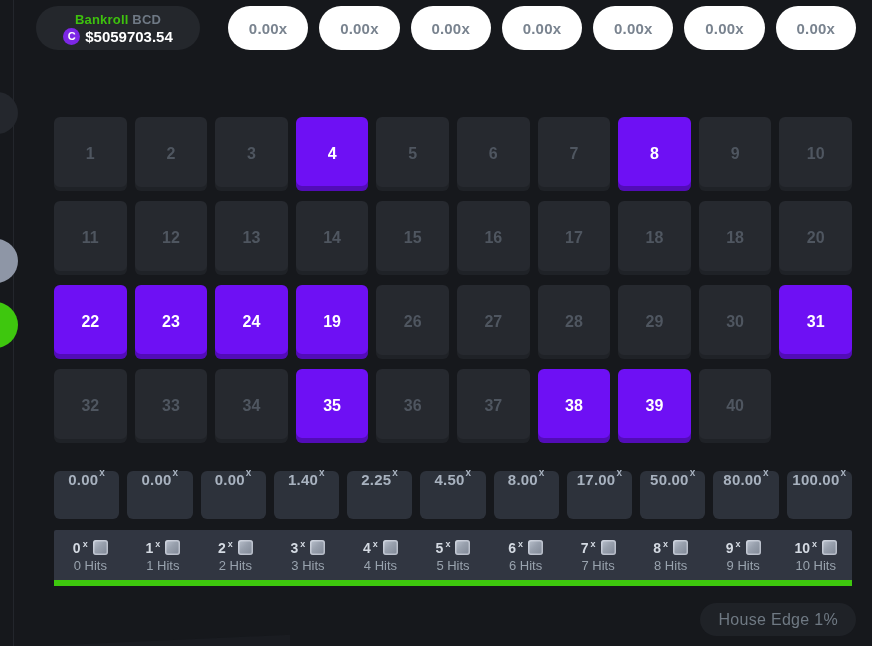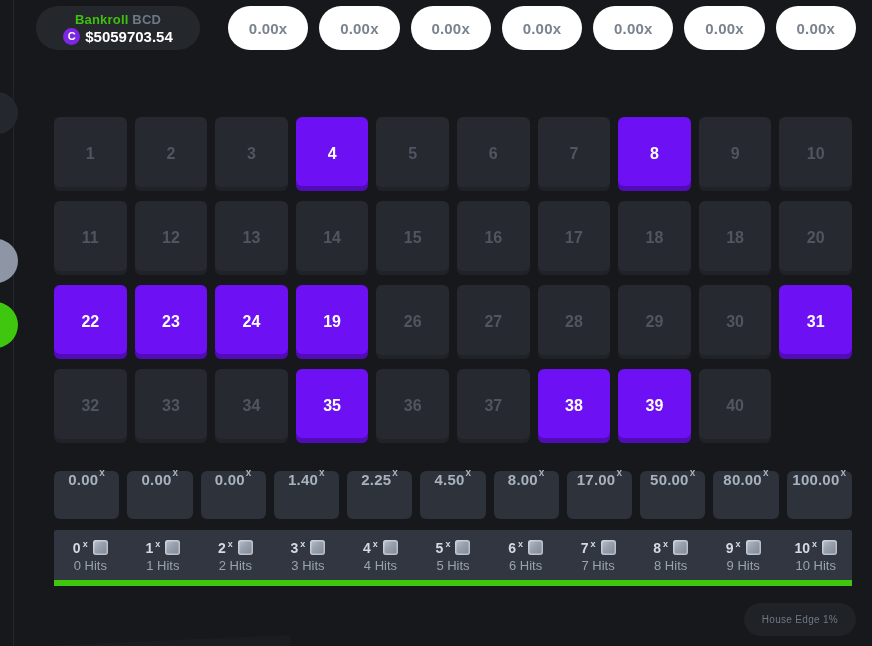--- a/index.html
+++ b/index.html
@@ -87,21 +87,21 @@
     background:linear-gradient(135deg,#bcc3cf 0%,#98a0ad 45%,#7e8694 100%);
     box-shadow: inset 0 0 0 1.5px rgba(225,230,238,.55);
   }
   .hit-label { color:#99a3ae; font-weight:400; font-size:13px; }
   .green-bar { position:absolute; left:0; right:0; bottom:0; height:6px; background:var(--green-bright,#3ec70e); }
 
   
   .house-edge {
     position:absolute; right:16px; top:603px; height:33px;
     background:#1f2227; border-radius:17px; padding:0 18px;
-    display:flex; align-items:center; color:#6f7983; font-size:10px; font-weight:400;
+    display:flex; align-items:center; color:#6f7983; font-size:16px; font-weight:400;
     letter-spacing:.3px;
   }
 </style>
 </head>
 <body>
 
 <div class="app">
 
   <div class="rail-line"></div>
   <div class="edge-circle c1"></div>

